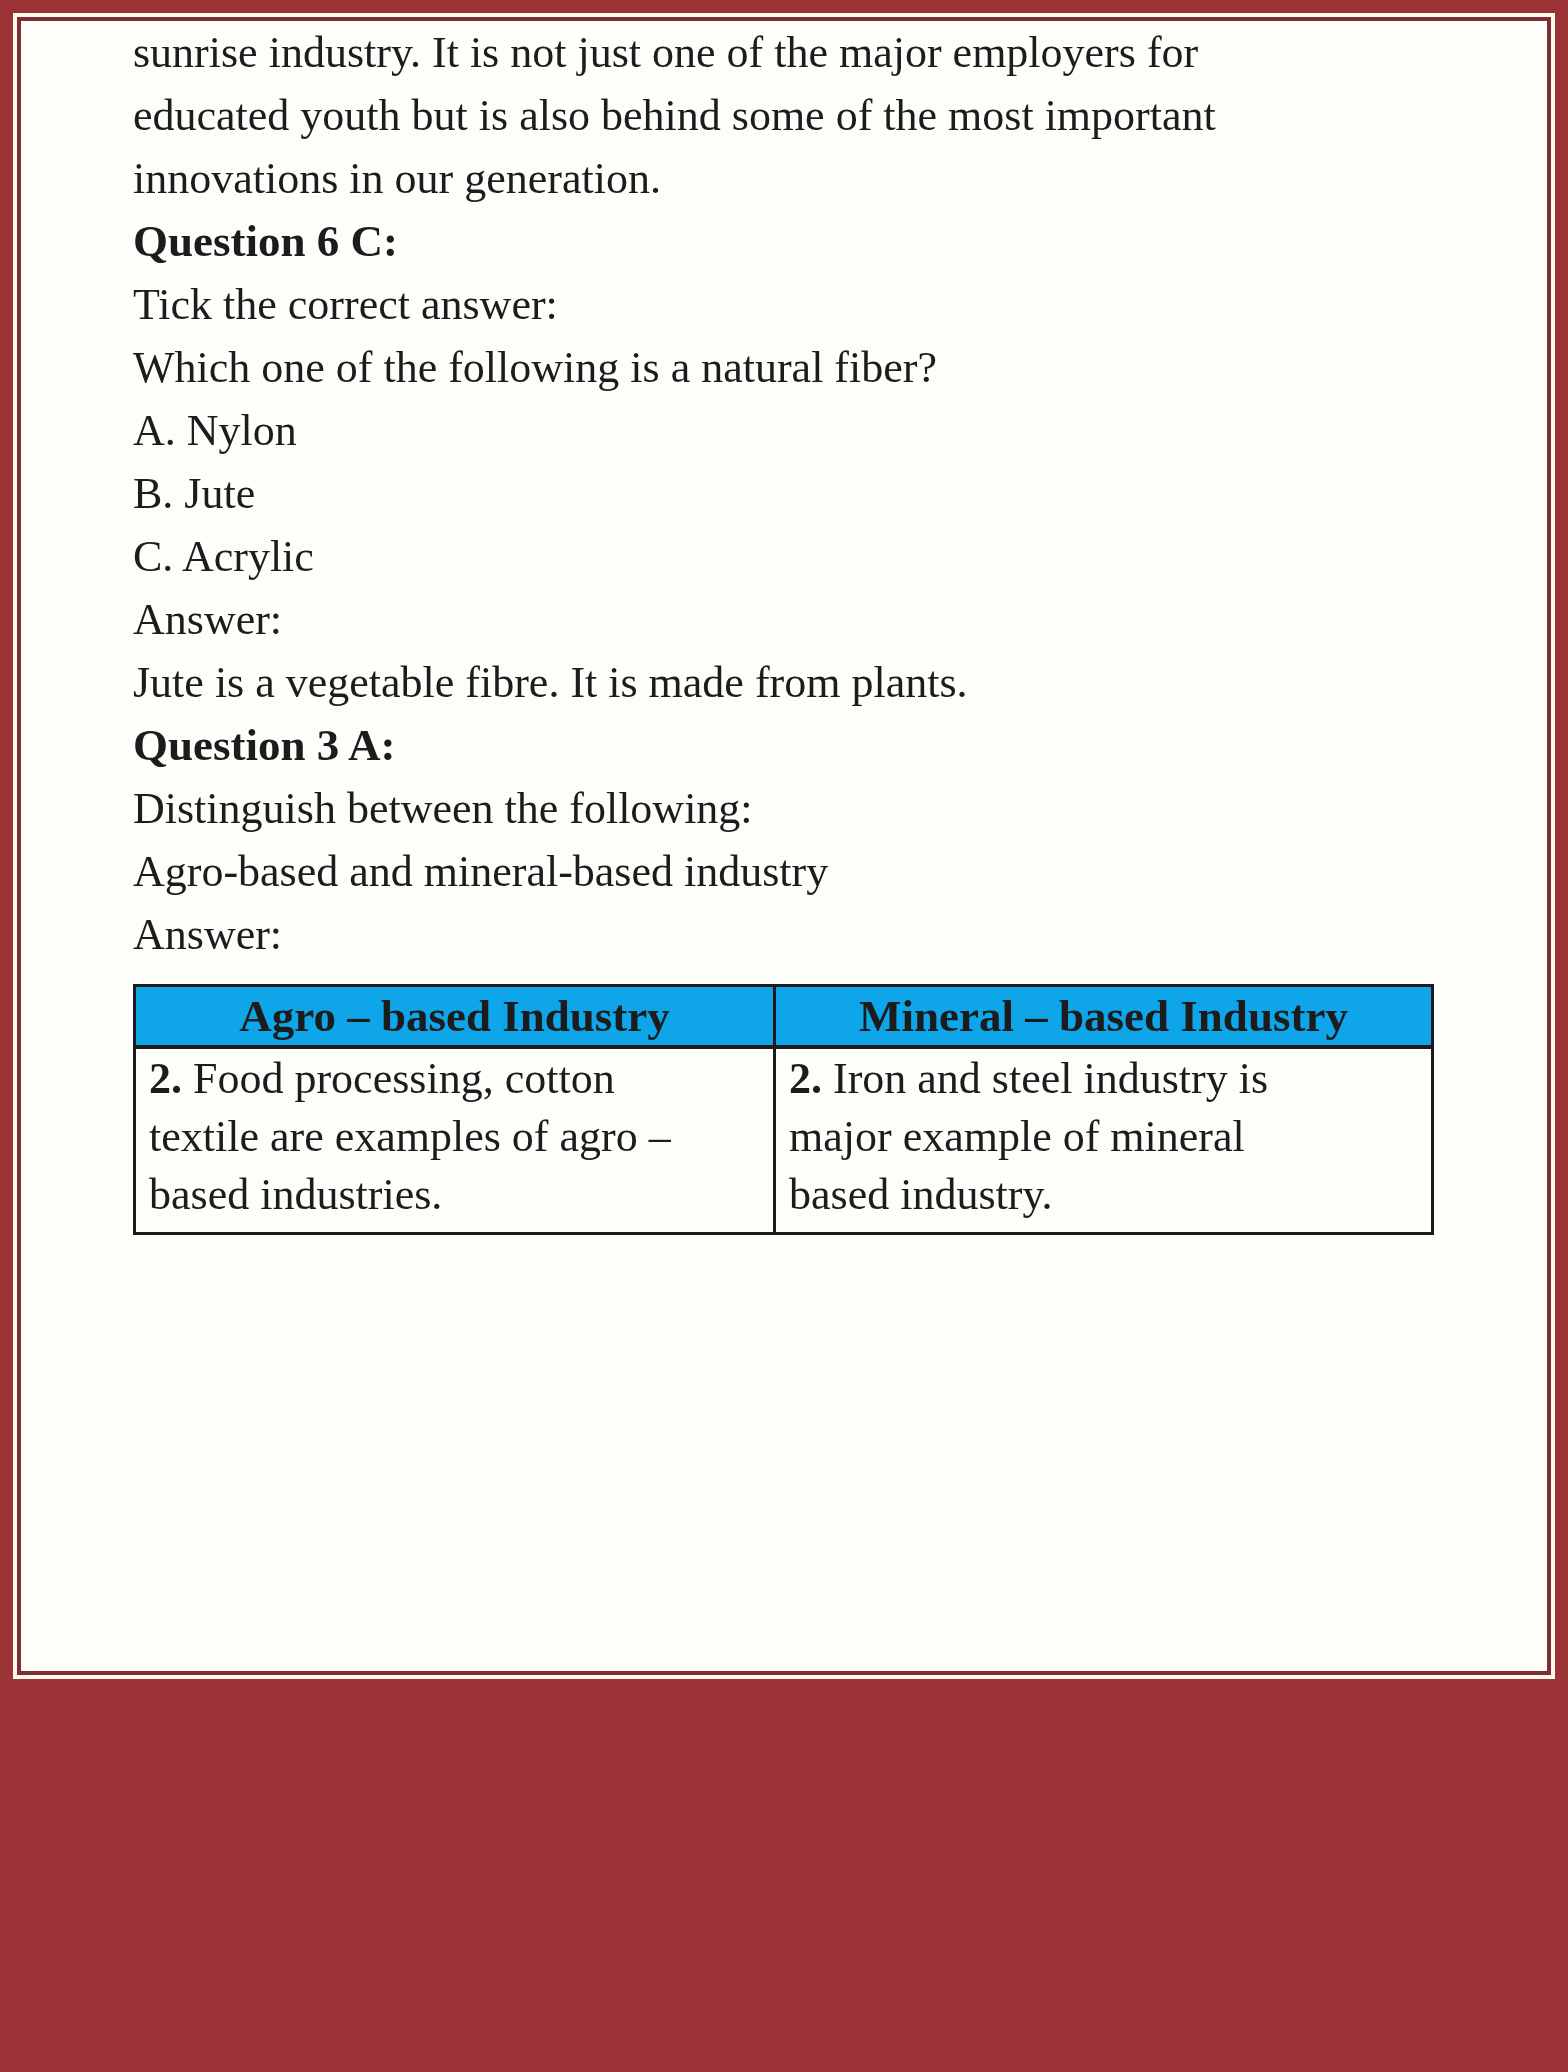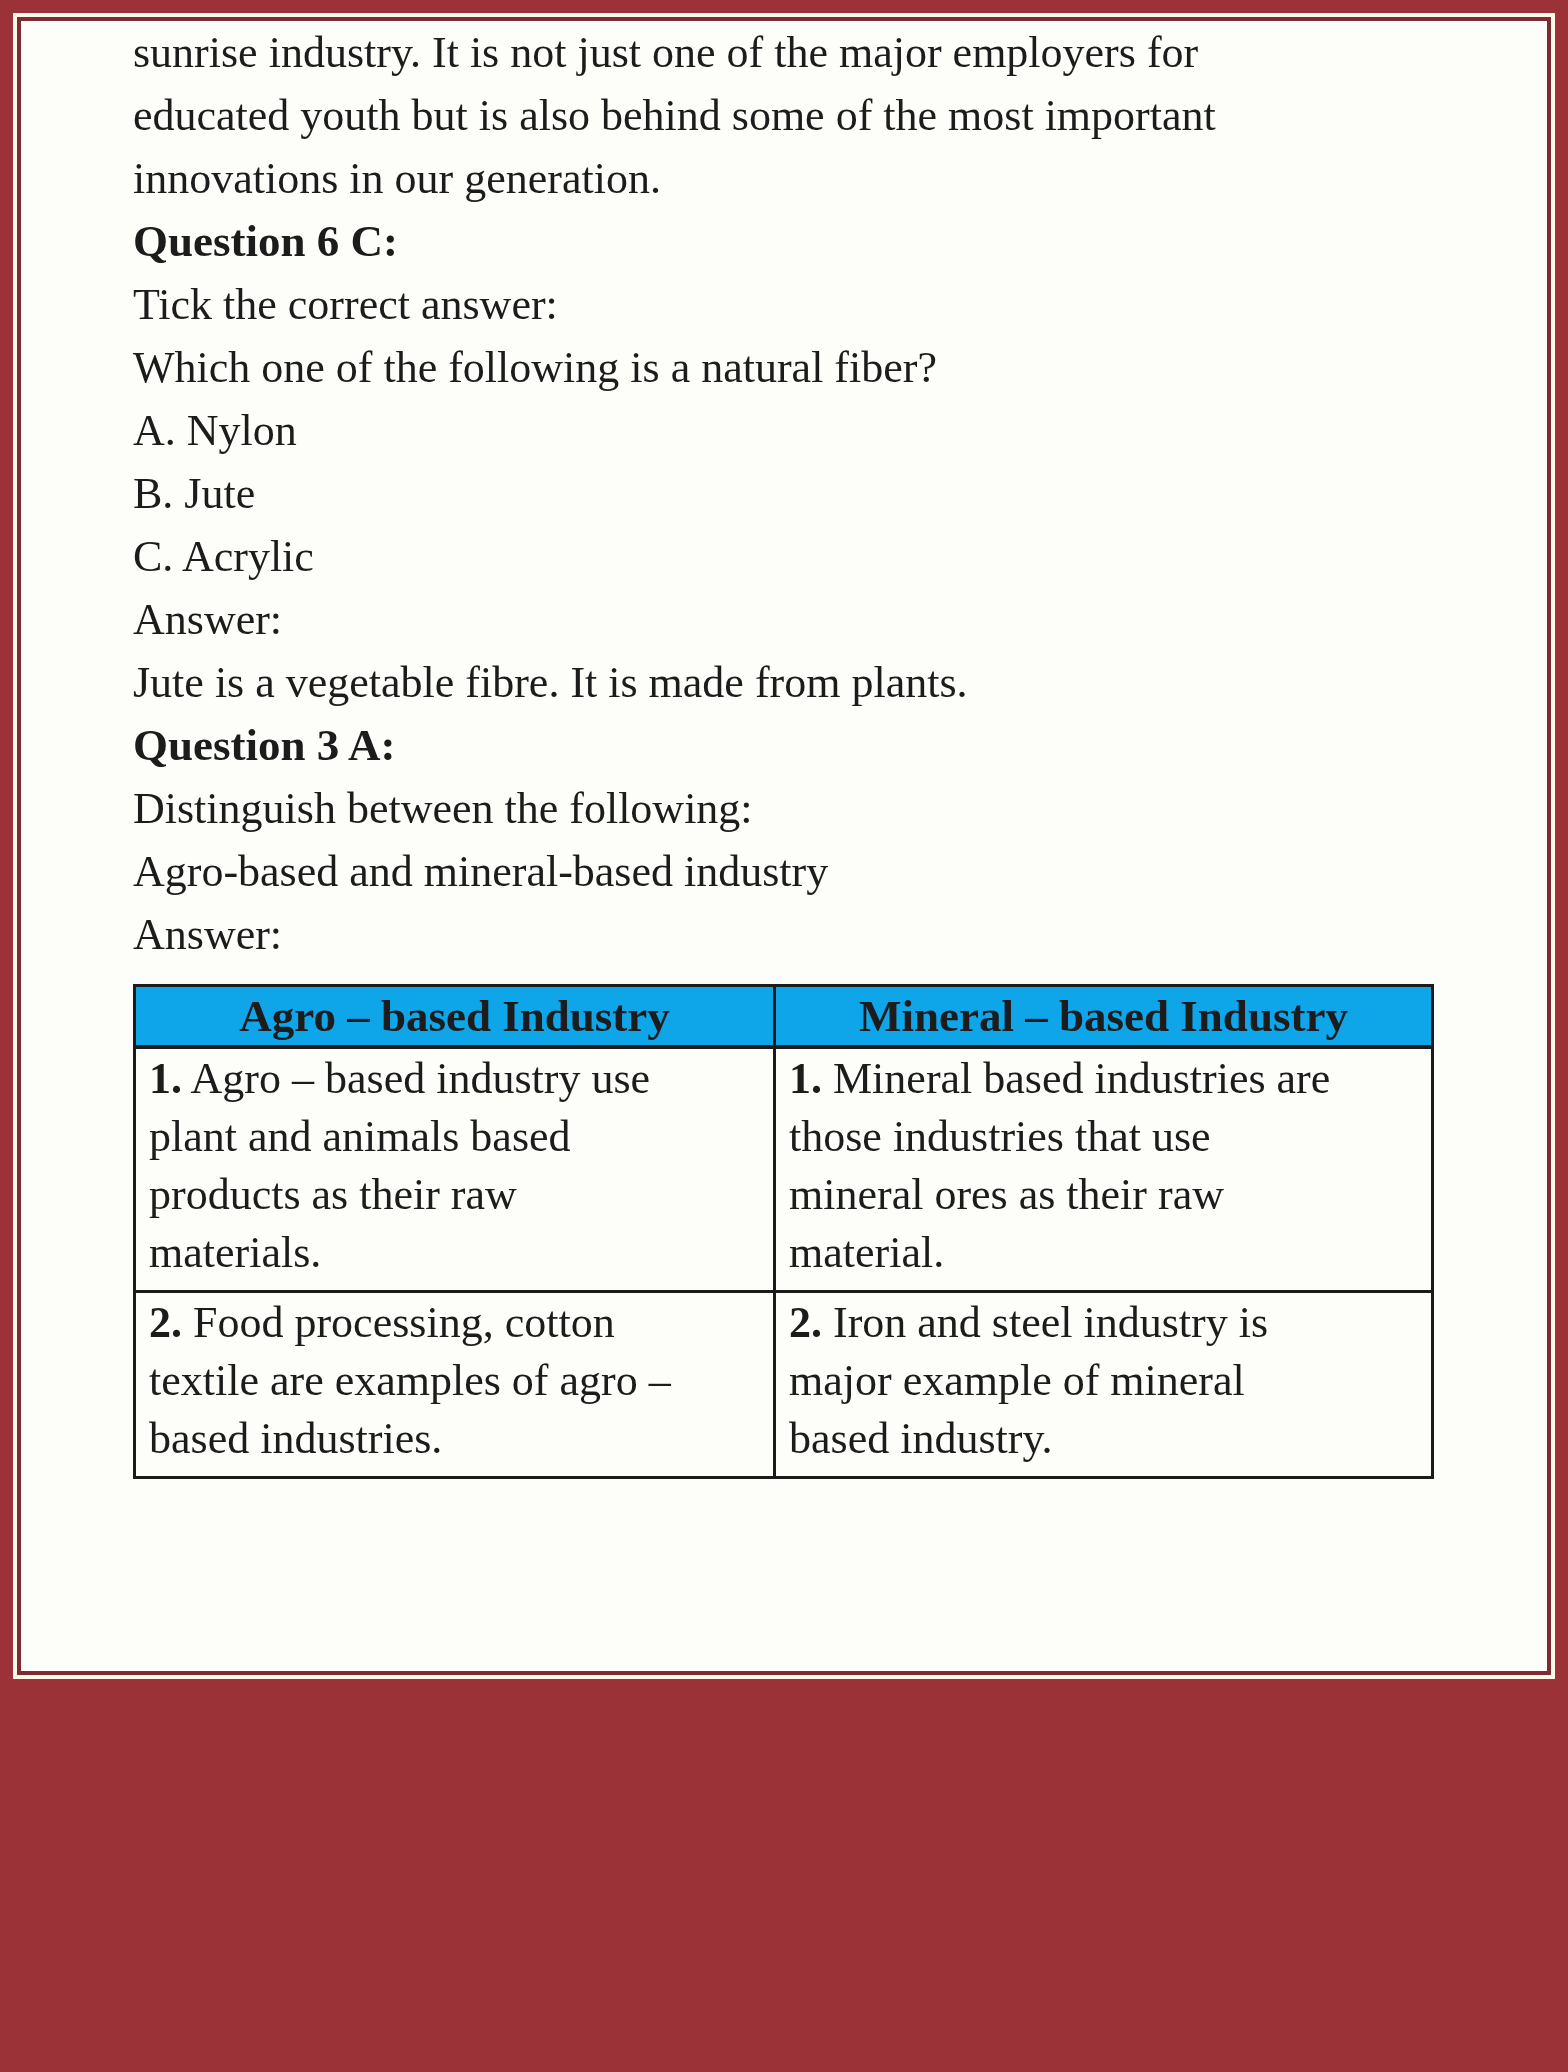--- a/index.html
+++ b/index.html
@@ -118,30 +118,20 @@
 
         <table class="compare m-table">
           <thead>
             <tr>
               <th>Agro – based Industry</th>
               <th>Mineral – based Industry</th>
             </tr>
           </thead>
           <tbody>
             <tr>
-              <td><b>1.</b> <span class="preline">Agro – based industry use
-plant and animals based
-products as their raw
-materials.</span></td>
-              <td><b>1.</b> <span class="preline">Mineral based industries are
-those industries that use
-mineral ores as their raw
-material.</span></td>
-            </tr>
-            <tr>
               <td><b>2.</b> <span class="preline">Food processing, cotton
 textile are examples of agro –
 based industries.</span></td>
               <td><b>2.</b> <span class="preline">Iron and steel industry is
 major example of mineral
 based industry.</span></td>
             </tr>
           </tbody>
         </table>
 

